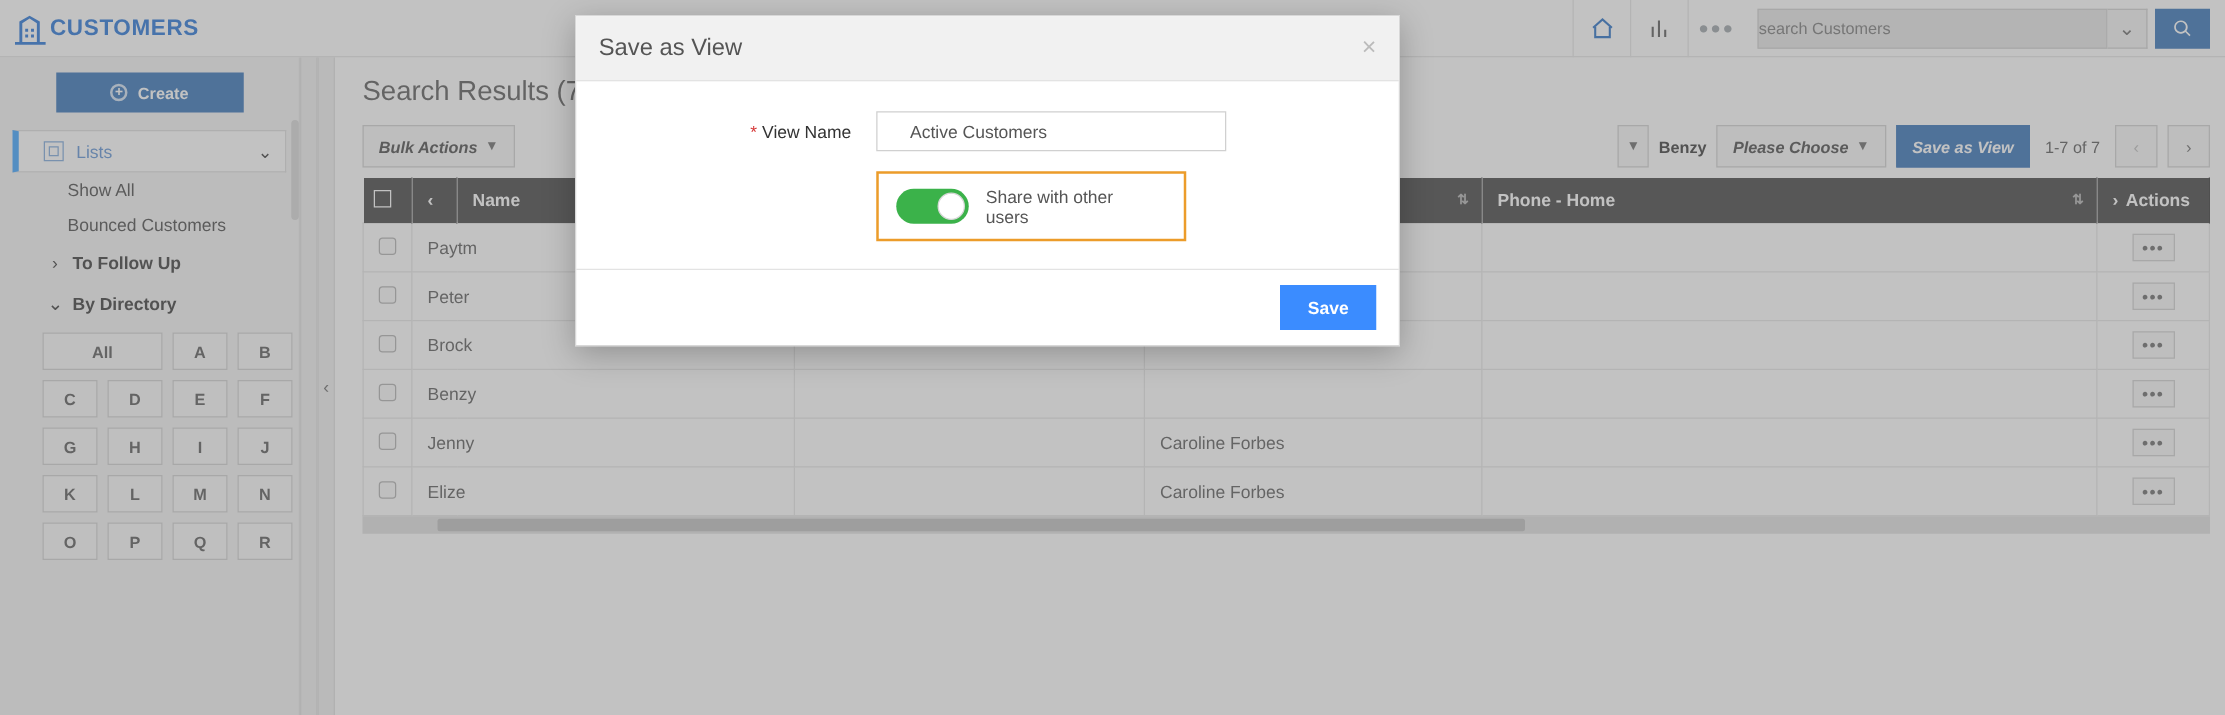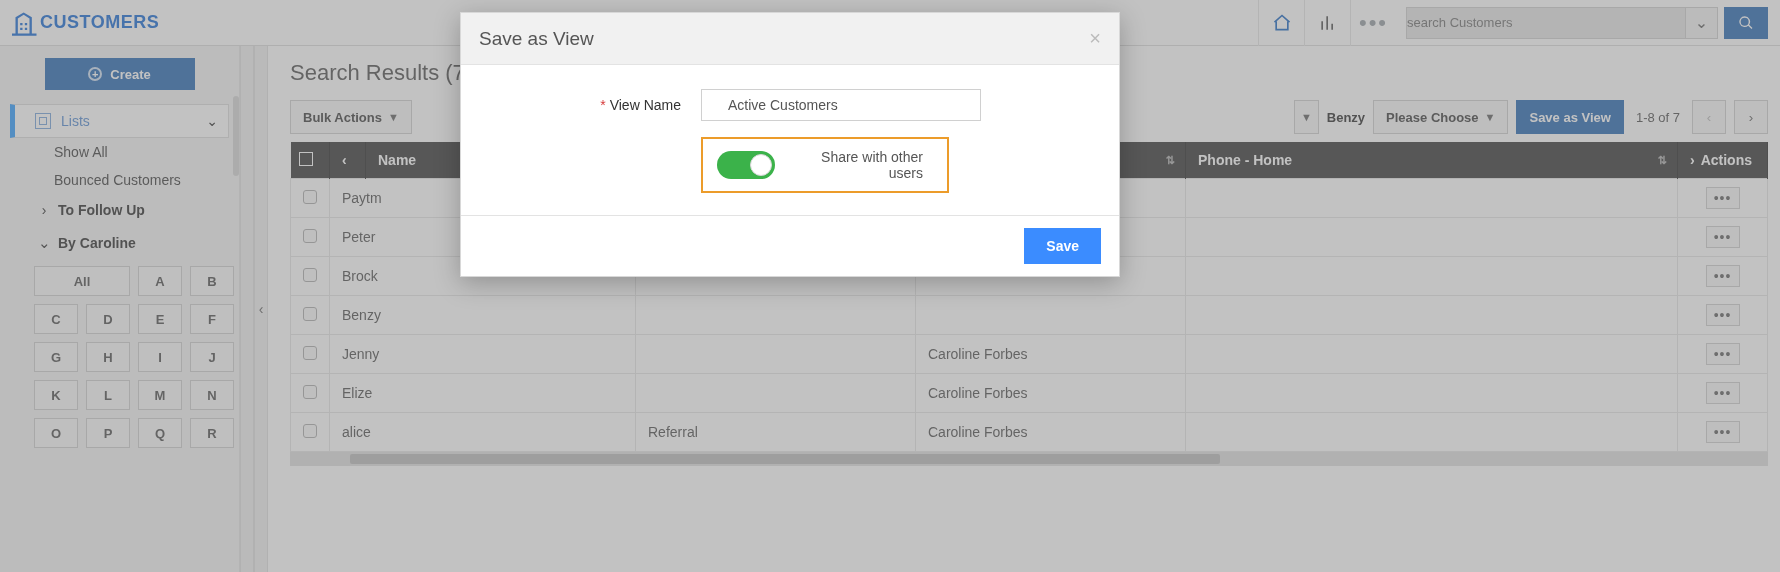--- a/index.html
+++ b/index.html
@@ -37,21 +37,21 @@
   .nav-group.closed::before{content:"›";transform:none;}
   .nav-group.open::before{content:"⌄";font-size:15px;}
   .nav-group::before{display:inline-block;width:12px;text-align:center;font-weight:400;color:#333;}
   .dir-grid{display:grid;grid-template-columns:repeat(4,44px);gap:8px;padding:6px 0 0 24px;}
   .dir-grid button{height:30px;border:1px solid #cfcfcf;background:#f9f9f9;color:#555;font-weight:700;font-size:13px;}
   .dir-grid button.wide{grid-column:span 2;}
   
   .main{flex:1;padding:14px 12px 0 22px;background:#fff;position:relative;}
   .main h2{font-size:22px;font-weight:400;color:#555;margin-bottom:14px;}
   .toolbar{display:flex;align-items:center;gap:8px;margin-bottom:8px;flex-wrap:nowrap;}
-  .btn{display:inline-flex;align-items:center;gap:6px;height:34px;padding:0 12px;border:1px solid #cfcfcf;background:#f7f7f7;color:#444;font-size:13px;font-weight:700;}
+  .btn{display:inline-flex;align-items:center;gap:6px;height:34px;padding:0 12px;border:1px solid #cfcfcf;background:#f7f7f7;color:#444;font-size:13px;font-weight:700;font-style:italic;}
   .btn .caret{font-size:11px;color:#666;}
   .btn.primary{background:#2e6db5;border-color:#2e6db5;color:#fff;font-weight:700;}
   .toolbar .spacer{flex:1;}
   .sort-label{font-weight:700;color:#333;font-size:13px;}
   .pagelbl{font-size:13px;color:#555;padding:0 4px;}
   .pager-btn{width:34px;height:34px;border:1px solid #cfcfcf;background:#f7f7f7;display:flex;align-items:center;justify-content:center;color:#666;}
   .pager-btn.disabled{color:#bbb;}
   
   table{width:100%;border-collapse:collapse;font-size:14px;}
   thead th{background:#3c3c3c;color:#fff;font-weight:700;text-align:left;padding:10px 12px;border-right:1px solid #2e2e2e;position:relative;}
@@ -73,21 +73,21 @@
   .dlg-head h3{font-size:19px;font-weight:400;color:#555;}
   .dlg-close{margin-left:auto;color:#bbb;font-size:20px;cursor:pointer;}
   .dlg-body{padding:24px 20px 22px;}
   .field-row{display:flex;align-items:center;gap:20px;margin-bottom:16px;}
   .field-label{width:200px;text-align:right;font-weight:400;font-size:14px;color:#333;}
   .field-label .req{color:#d63a3a;margin-right:4px;}
   .field-input{width:280px;height:32px;border:1px solid #d0d0d0;padding:0 26px;font-size:14px;color:#555;}
   .share-row{display:flex;align-items:center;gap:14px;margin:6px 0 0 220px;border:2px solid #ec9c2a;padding:10px 24px 10px 14px;width:248px;}
   .toggle{width:60px;height:28px;border-radius:14px;background:#3bb24a;position:relative;}
   .toggle .knob{position:absolute;right:3px;top:3px;width:22px;height:22px;border-radius:50%;background:#fff;border:1px solid #d7d7d7;}
-  .share-text{font-size:14px;color:#555;text-align:right;}
+  .share-text{font-size:14px;color:#555;}
   .dlg-foot{border-top:1px solid #e3e3e3;padding:12px 18px;display:flex;justify-content:flex-end;}
   .dlg-foot .save{height:36px;padding:0 22px;border:none;background:#3b8cff;color:#fff;font-weight:700;font-size:14px;}
 </style>
 </head>
 <body>
 <div class="page">
 
 <div class="header">
   <div class="brand">
     <svg viewBox="0 0 24 24">
@@ -136,21 +136,21 @@
       <span class="calicon"></span>
       <span>Lists</span>
       <span class="chev">⌄</span>
     </div>
     <div class="nav-sub">Show All</div>
     <div class="nav-sub">Bounced Customers</div>
     <div class="nav-group closed">
       <span>To Follow Up</span>
     </div>
     <div class="nav-group open">
-      <span>By Caroline</span>
+      <span>By Directory</span>
     </div>
     <div class="dir-grid">
           <button class="wide">All</button>
           <button>A</button>
           <button>B</button>
           <button>C</button>
           <button>D</button>
           <button>E</button>
           <button>F</button>
           <button>G</button>
@@ -185,21 +185,21 @@
         <span class="caret">▼</span>
       </button>
       <span class="sort-label">Benzy</span>
       <button class="btn">
         <span>Please Choose</span>
         <span class="caret">▼</span>
       </button>
       <button class="btn primary">
         <span>Save as View</span>
       </button>
-      <span class="pagelbl">1-8 of 7</span>
+      <span class="pagelbl">1-7 of 7</span>
       <button class="pager-btn disabled">
             <span>‹</span>
           </button>
       <button class="pager-btn">
             <span>›</span>
           </button>
     </div>
 
     <table>
       <thead>
@@ -267,30 +267,20 @@
             <tr>
               <td class="check"><span class="rowchk"></span></td>
               <td colspan="2">Elize</td>
               <td></td>
               <td>Caroline Forbes</td>
               <td></td>
               <td>
                 <div class="row-actions">•••</div>
               </td>
             </tr>
-            <tr>
-              <td class="check"><span class="rowchk"></span></td>
-              <td colspan="2">alice</td>
-              <td>Referral</td>
-              <td>Caroline Forbes</td>
-              <td></td>
-              <td>
-                <div class="row-actions">•••</div>
-              </td>
-            </tr>
           </tbody>
     </table>
     <div class="hscroll">
           <div class="thumb"></div>
         </div>
   </main>
 </div>
 
 <div class="overlay"></div>
 <div class="dialog">

